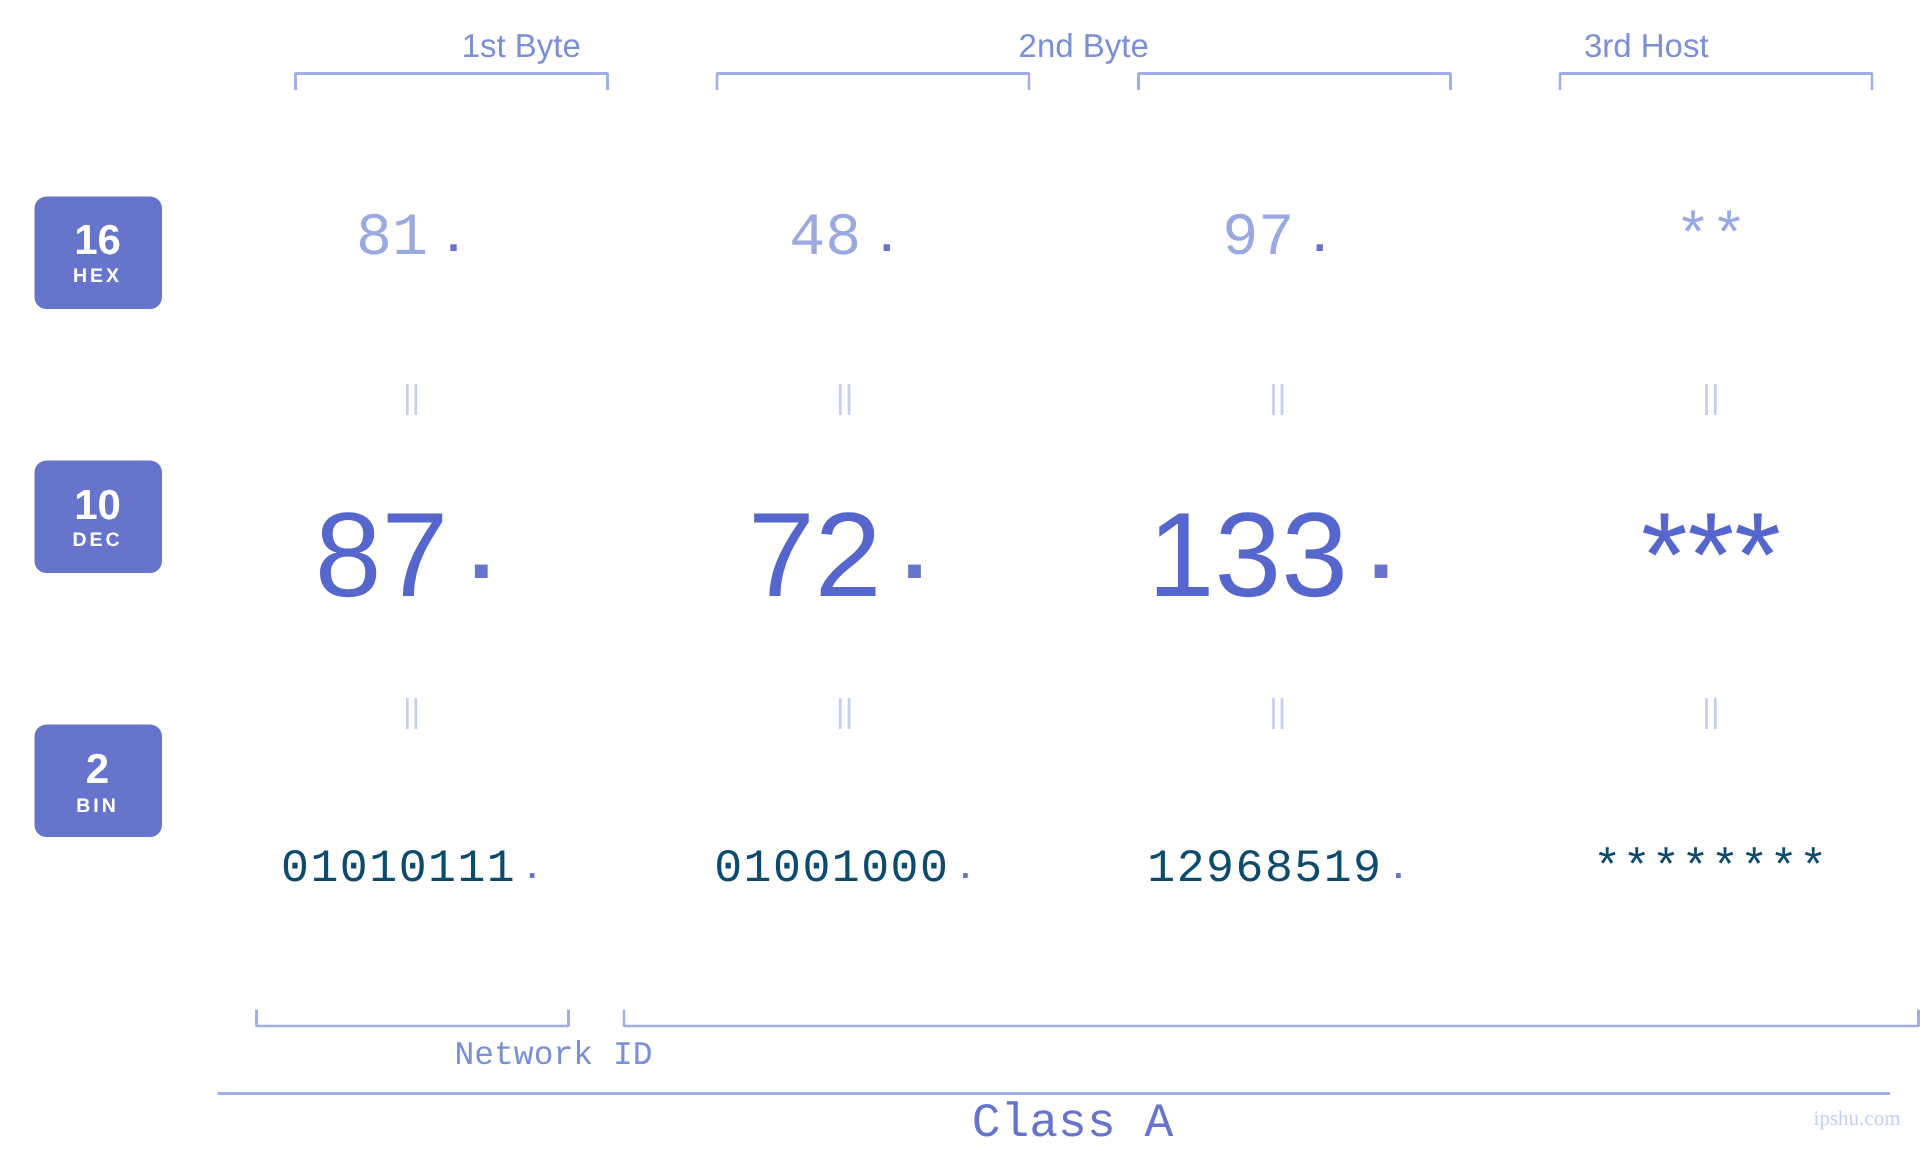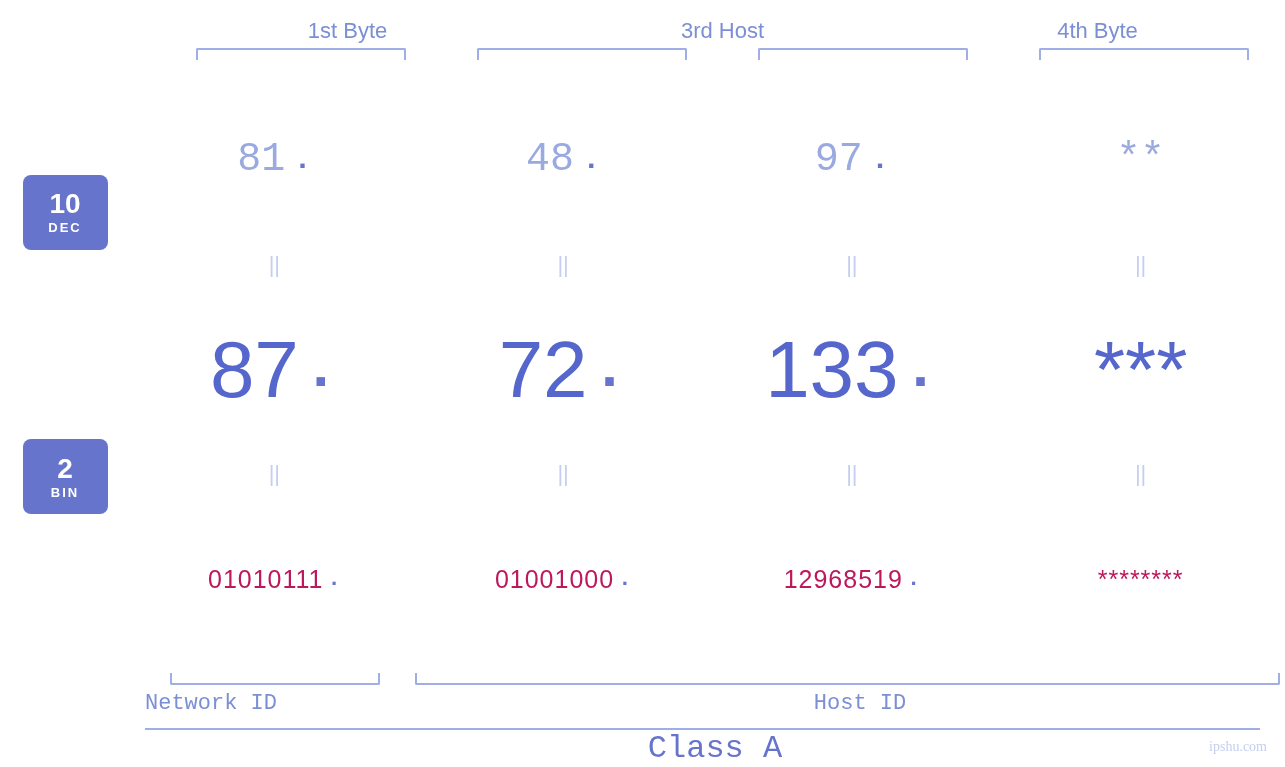--- a/index.html
+++ b/index.html
@@ -164,23 +164,23 @@
       font-weight: 500;
       font-family: Arial, sans-serif;
     }
 
     .dec-row .dot {
       font-size: 60px;
     }
 
     
     .bin-row .cell-value {
-      font-size: 25px;
-      color: #be185d;
-      font-family: Liberation Sans, sans-serif;
+      font-size: 31px;
+      color: #0c4a6e;
+      font-family: Liberation Mono, monospace;
       letter-spacing: 1px;
     }
 
     .bin-row .dot {
       font-size: 28px;
     }
 
     
     .bottom-section {
       width: 100%;
@@ -211,21 +211,21 @@
       display: flex;
       width: 100%;
       margin-top: 6px;
     }
 
     .network-id-label {
       color: #7b8fd4;
       font-size: 22px;
       font-family: 'Courier New', Courier, monospace;
       width: 290px;
-      text-align: left;
+      text-align: right;
       margin-left: 0;
     }
 
     .host-id-label {
       color: #7b8fd4;
       font-size: 22px;
       font-family: 'Courier New', Courier, monospace;
       flex: 1;
       text-align: center;
     }
@@ -274,22 +274,22 @@
       letter-spacing: 1px;
     }
   </style>
 </head>
 <body>
 
 <div class="main-container">
 
   <div class="header-row">
     <div class="byte-label">1st Byte</div>
+    <div class="byte-label">2nd Byte</div>
     <div class="byte-label">3rd Host</div>
-    <div class="byte-label">4th Byte</div>
   </div>
 
   <div class="bracket-row">
     <div style="width:270px; display:flex; justify-content:center;">
       <div class="bracket"></div>
     </div>
     <div style="width:270px; display:flex; justify-content:center;">
       <div class="bracket"></div>
     </div>
     <div style="width:270px; display:flex; justify-content:center;">
@@ -297,20 +297,24 @@
     </div>
     <div style="width:270px; display:flex; justify-content:center;">
       <div class="bracket"></div>
     </div>
   </div>
 
   <div class="content-area">
 
     <div class="labels-col">
       <div class="base-badge">
+        <span class="base-number">16</span>
+        <span class="base-name">HEX</span>
+      </div>
+      <div class="base-badge">
         <span class="base-number">10</span>
         <span class="base-name">DEC</span>
       </div>
       <div class="base-badge">
         <span class="base-number">2</span>
         <span class="base-name">BIN</span>
       </div>
     </div>
 
     <div class="data-area">
@@ -395,23 +399,20 @@
 
       <div style="flex:1; margin-left:10px;">
         <div class="host-bracket"></div>
       </div>
     </div>
 
     <div class="id-labels">
       <div style="width: 290px; display:flex; justify-content:center;">
         <span class="network-id-label">Network ID</span>
       </div>
-      <div style="flex:1; display:flex; justify-content:center;">
-        <span class="host-id-label">Host ID</span>
-      </div>
     </div>
 
     <div style="margin-top: 12px; padding-right: 10px;">
       <div class="class-bracket-line"></div>
     </div>
 
     <div style="text-align:center; ">
       <span class="class-label">Class A</span>
     </div>
 

